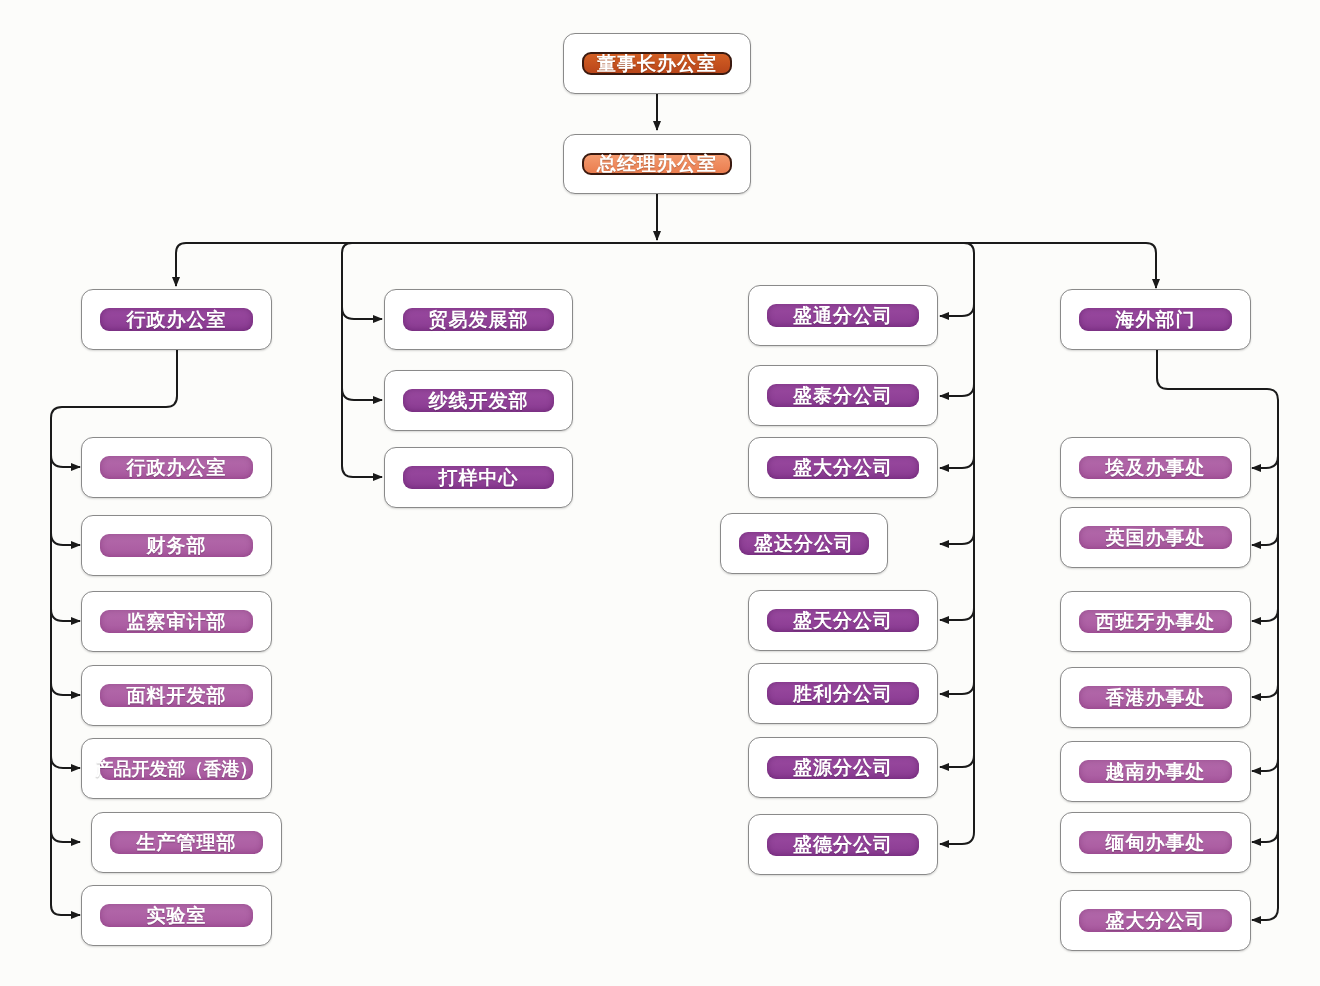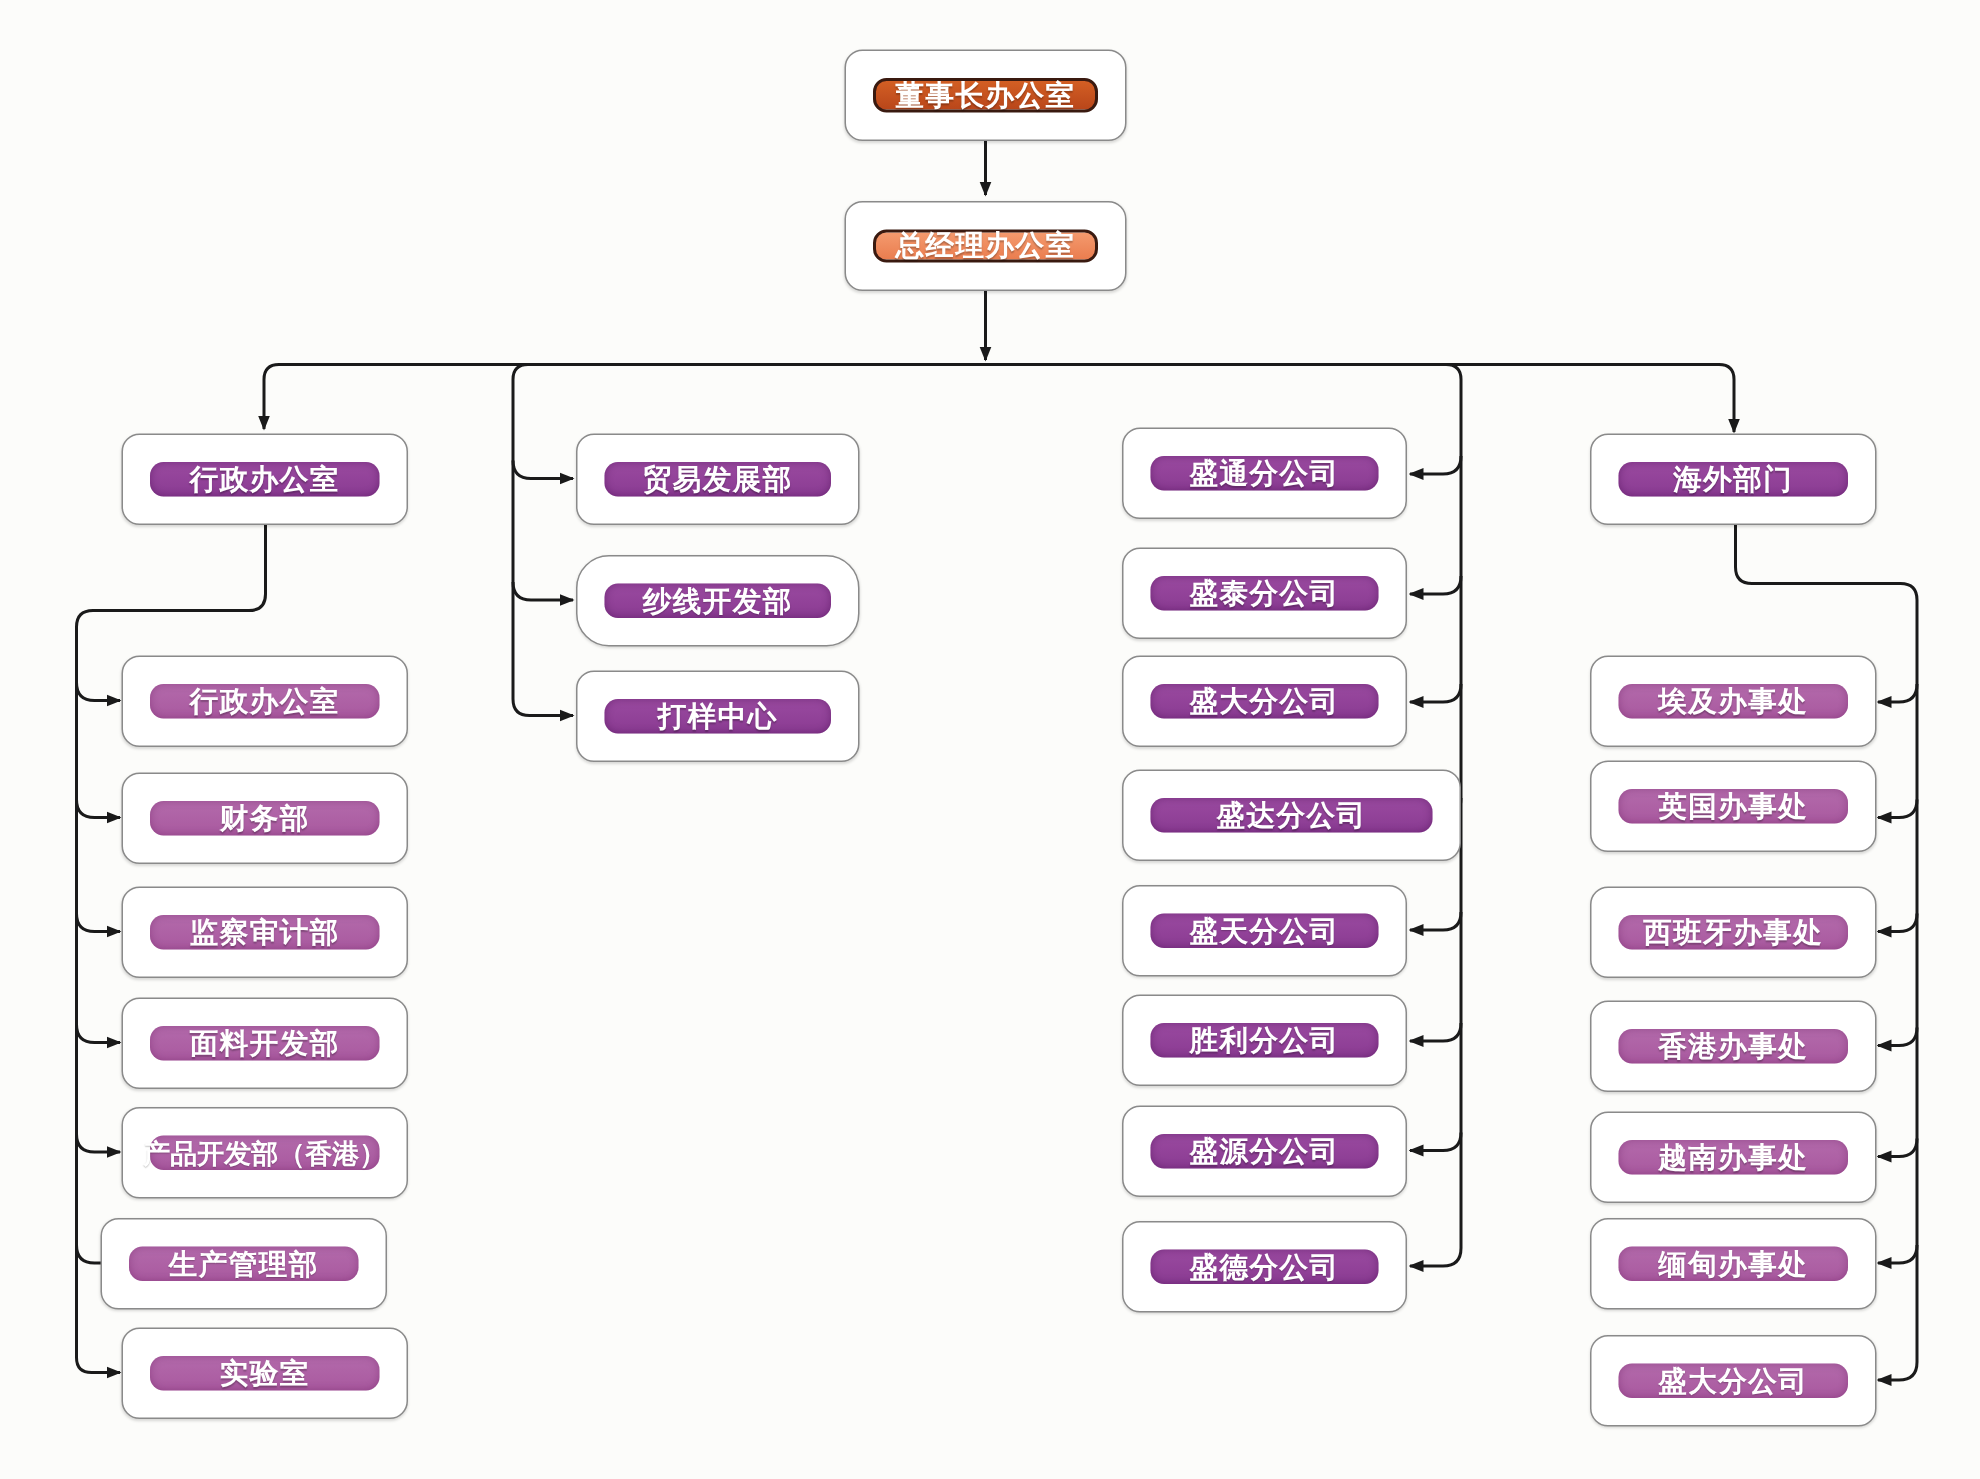--- a/index.html
+++ b/index.html
@@ -81,47 +81,47 @@
   </div>
 <div class="node lvl3" style="left:81px;top:591px;width:191px;height:61px;">
     <div class="inner">监察审计部</div>
   </div>
 <div class="node lvl3" style="left:81px;top:665px;width:191px;height:61px;">
     <div class="inner">面料开发部</div>
   </div>
 <div class="node lvl3" style="left:81px;top:738px;width:191px;height:61px;">
     <div class="inner" style="font-size:18px;letter-spacing:0;">产品开发部（香港）</div>
   </div>
-<div class="node lvl3" style="left:67px;top:812px;width:191px;height:61px;">
+<div class="node lvl3" style="left:91px;top:812px;width:191px;height:61px;">
     <div class="inner">生产管理部</div>
   </div>
 <div class="node lvl3" style="left:81px;top:885px;width:191px;height:61px;">
     <div class="inner">实验室</div>
   </div>
 
 <div class="node lvl2" style="left:384px;top:289px;width:189px;height:61px;">
     <div class="inner">贸易发展部</div>
   </div>
-<div class="node lvl2" style="left:384px;top:370px;width:189px;height:61px;border-radius:22px;">
+<div class="node lvl2" style="left:384px;top:370px;width:189px;height:61px;">
     <div class="inner">纱线开发部</div>
   </div>
 <div class="node lvl2" style="left:384px;top:447px;width:189px;height:61px;">
     <div class="inner">打样中心</div>
   </div>
 
 <div class="node lvl2" style="left:748px;top:285px;width:190px;height:61px;">
     <div class="inner">盛通分公司</div>
   </div>
 <div class="node lvl2" style="left:748px;top:365px;width:190px;height:61px;text-align:center;">
     <div class="inner">盛泰分公司</div>
   </div>
 <div class="node lvl2" style="left:748px;top:437px;width:190px;height:61px;">
     <div class="inner">盛大分公司</div>
   </div>
-<div class="node lvl2" style="left:748px;top:513px;width:226px;height:61px;">
+<div class="node lvl2" style="left:720px;top:513px;width:168px;height:61px;">
     <div class="inner">盛达分公司</div>
   </div>
 <div class="node lvl2" style="left:748px;top:590px;width:190px;height:61px;">
     <div class="inner">盛天分公司</div>
   </div>
 <div class="node lvl2" style="left:748px;top:663px;width:190px;height:61px;">
     <div class="inner">胜利分公司</div>
   </div>
 <div class="node lvl2" style="left:748px;top:737px;width:190px;height:61px;">
     <div class="inner">盛源分公司</div>

